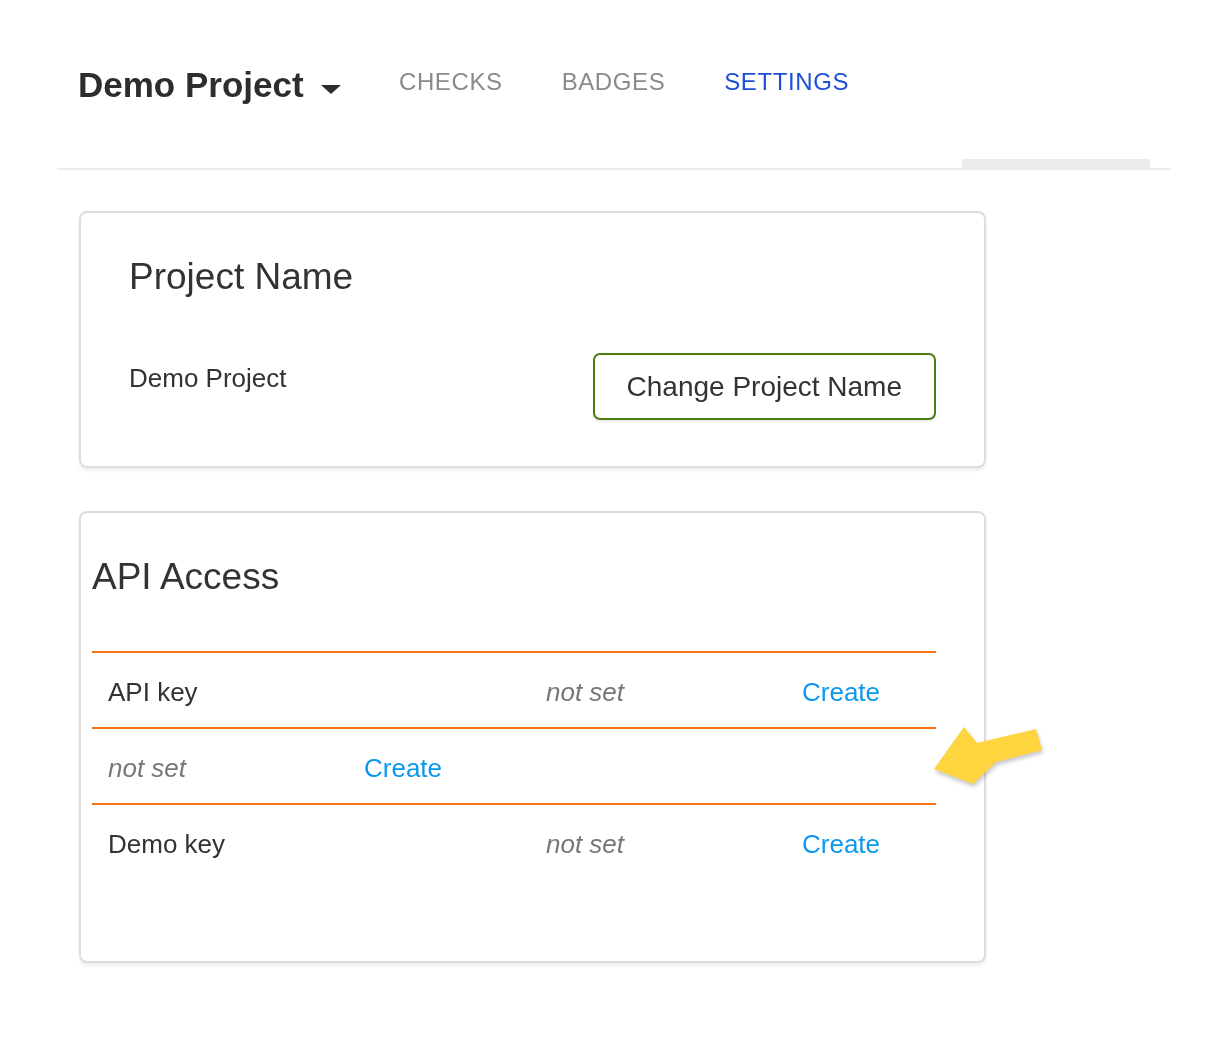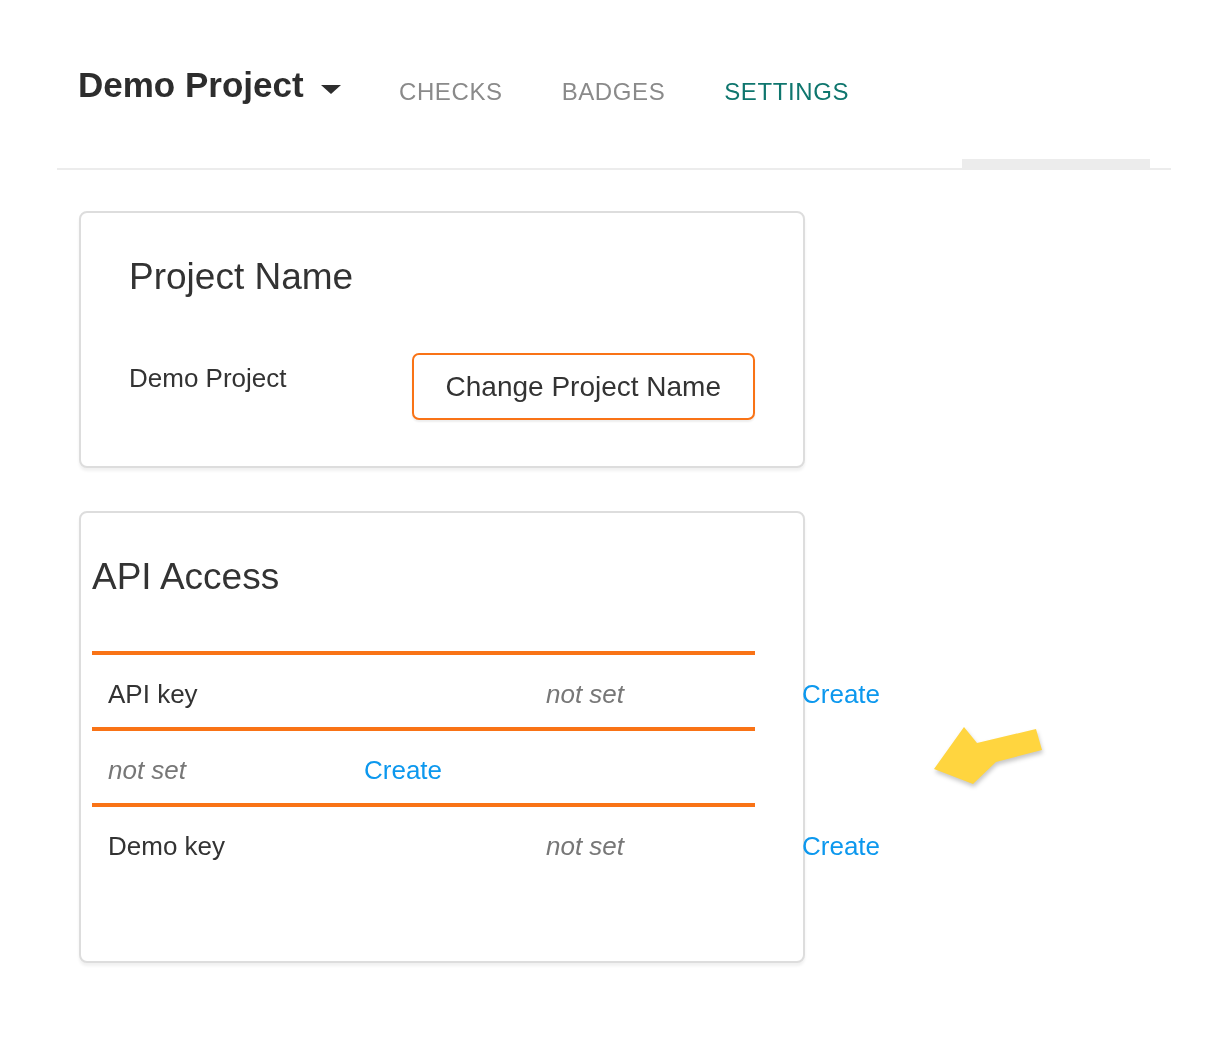--- a/index.html
+++ b/index.html
@@ -20,39 +20,39 @@
     line-height: 42px; cursor: pointer; white-space: nowrap;
   }
   .caret-down {
     width: 0; height: 0;
     border-left: 10px solid transparent;
     border-right: 10px solid transparent;
     border-top: 9px solid #2d2d2d;
     margin-top: 8px;
   }
   .tabs {
-    position: absolute; left: 399px; top: 78px;
+    position: absolute; left: 399px; top: 68px;
     display: flex; gap: 59px;
     font-size: 24px; letter-spacing: 0.6px;
     color: #8a8a8a; white-space: nowrap;
   }
   .tab { line-height: 28px; cursor: pointer; }
-  .tab.active { color: #0f766e; }
+  .tab.active { color: #1d4ed8; }
   .header-divider {
     position: absolute; left: 57px; top: 168px;
     width: 1114px; height: 2px; background: #ececec;
   }
   .tab-indicator {
     position: absolute; left: 962px; top: 159px;
     width: 188px; height: 11px; background: #ececec;
   }
 
   
   .card {
-    position: absolute; left: 79px; width: 726px;
+    position: absolute; left: 79px; width: 907px;
     background: #fff;
     border: 2px solid #ddd; border-radius: 8px;
     box-shadow: 0 3px 3px rgba(0,0,0,0.06);
     padding: 0 48px;
   }
   .card-project-name { top: 211px; height: 257px; }
   .card-api-access  { top: 511px; height: 452px; padding-left: 11px; }
   .card h1 {
     margin: 42px 0 0 0;
     font-size: 37px; font-weight: 400; color: #333;
@@ -61,31 +61,31 @@
 
   
   .name-row {
     display: flex; justify-content: space-between; align-items: flex-start;
     margin-top: 54px;
   }
   .current-name { font-size: 26px; line-height: 34px; margin-top: 8px; color: #333; }
   .btn {
     height: 67px; padding: 0 32px;
     font-family: inherit; font-size: 28px; color: #333;
-    background: #fff; border: 2px solid #f97316; border-radius: 7px;
+    background: #fff; border: 2px solid #4d7c0f; border-radius: 7px;
     box-shadow: 0 2px 2px rgba(0,0,0,0.07);
     cursor: pointer; white-space: nowrap;
   }
 
   
   .key-table { margin-top: 52px; }
   .key-row {
     display: flex;
     height: 76px;
-    border-top: 4px solid #f97316;
+    border-top: 2px solid #f97316;
     padding-top: 22px;
     font-size: 26px; line-height: 34px;
   }
   .cell { padding-left: 16px; }
   .cell.label  { flex: 0 0 438px; color: #333; }
   .cell.value  { flex: 0 0 256px; color: #777; font-style: italic; }
   .cell.action { flex: 1 1 auto; text-align: left; padding-right: 16px; }
   .cell.action a { color: #0c98ee; text-decoration: none; cursor: pointer; }
 
   

